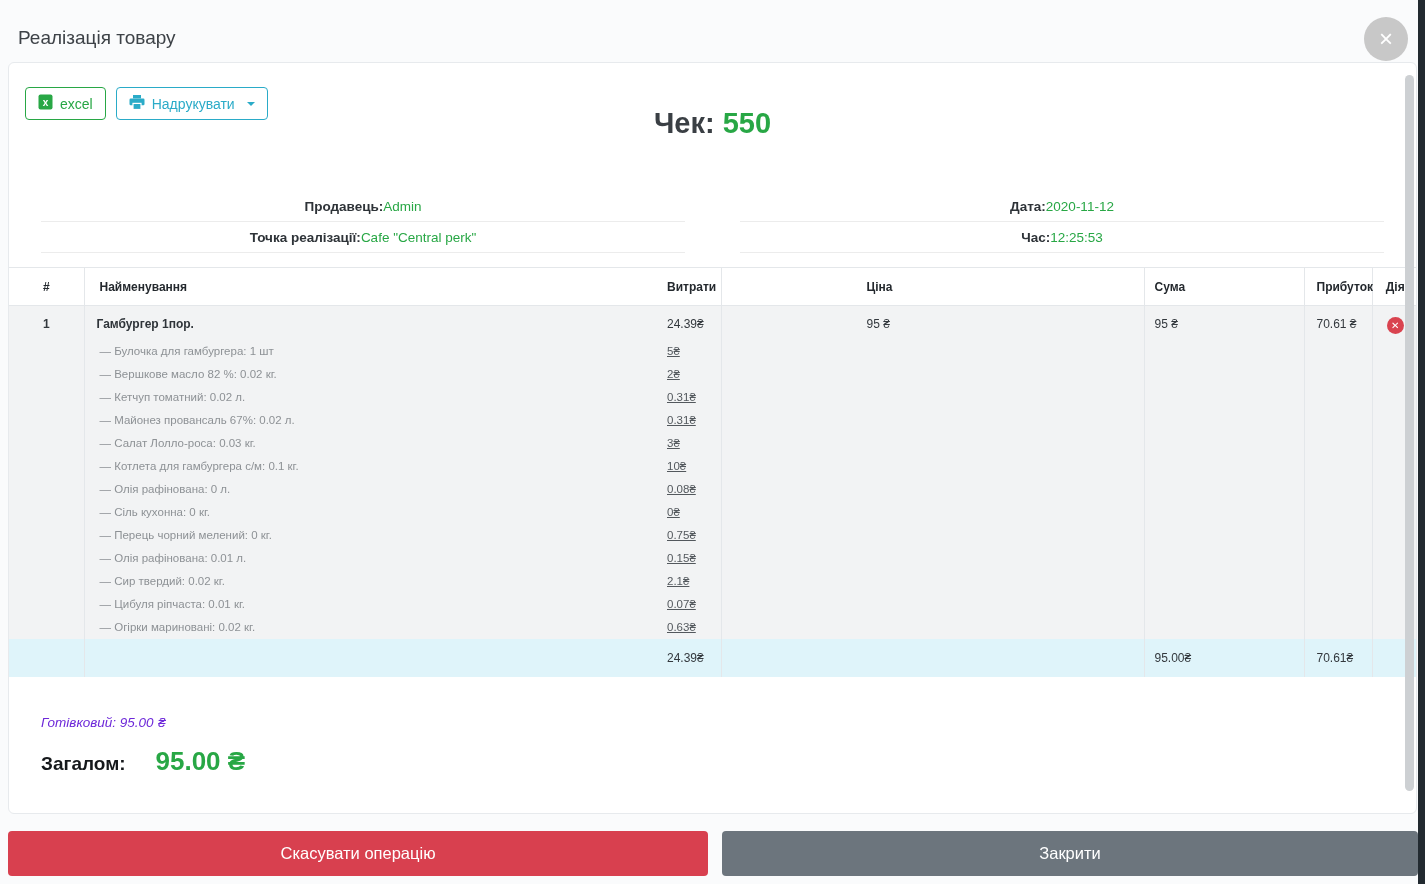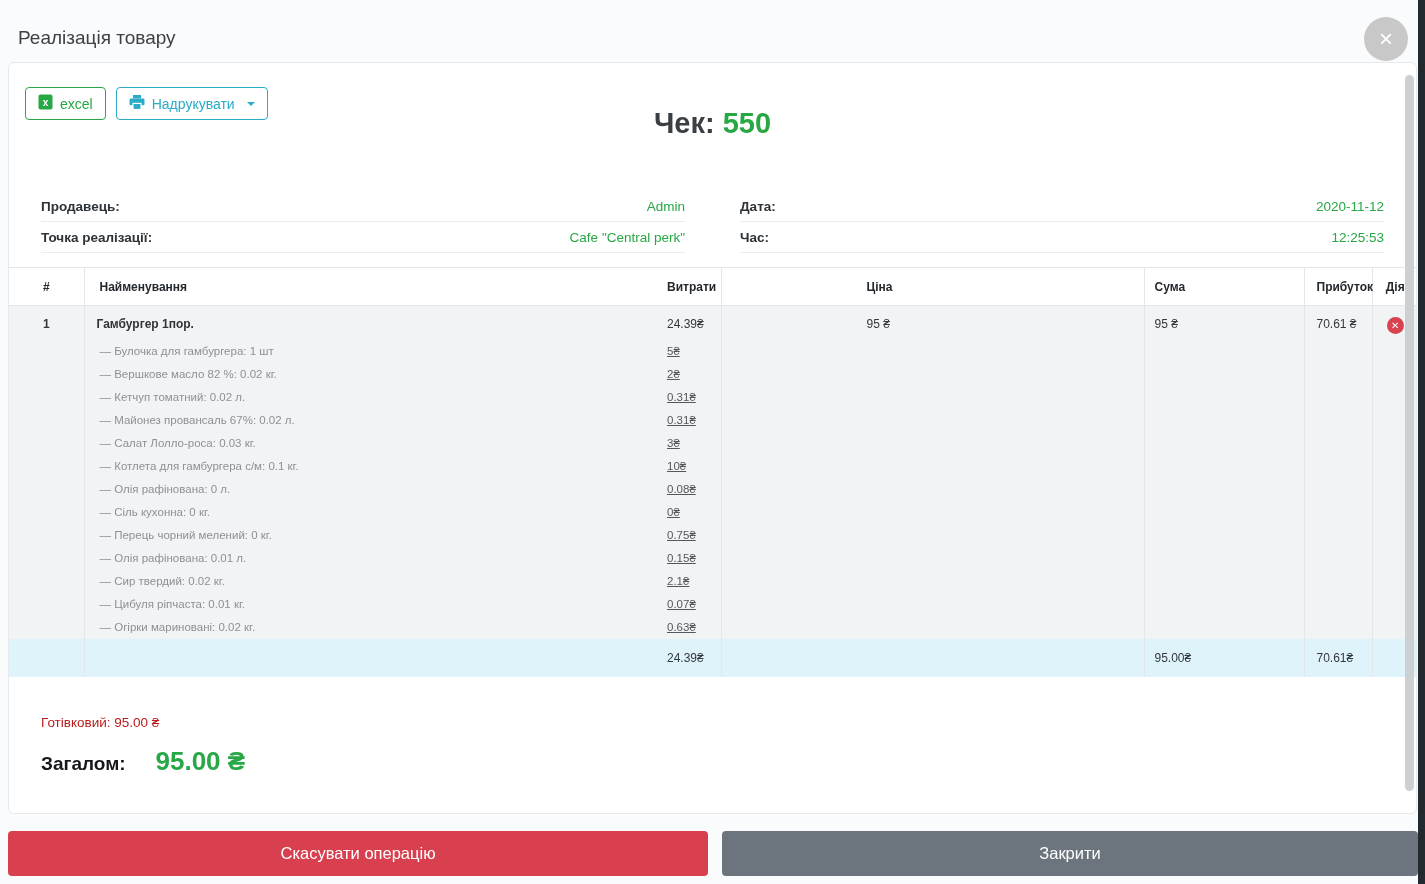--- a/index.html
+++ b/index.html
@@ -40,21 +40,21 @@
   }
   .btn-excel{border:1px solid var(--green);color:var(--green);}
   .btn-print{border:1px solid var(--teal);color:var(--teal);}
   .caret{width:0;height:0;border-left:4px solid transparent;border-right:4px solid transparent;border-top:4px solid currentColor;margin-left:5px;}
   .check-heading{text-align:center;padding-top:44px;font-size:29px;font-weight:bold;color:#3a3f44;}
   .check-heading .check-num{color:var(--green);}
 
   
   .info{display:flex;gap:55px;margin:48px 32px 0;}
   .info-table{flex:1;font-size:13.5px;}
-  .info-row{display:flex;justify-content:space-between;align-items:center;height:31px;border-bottom:1px solid #ececec;}
+  .info-row{display:flex;justify-content:center;align-items:center;height:31px;border-bottom:1px solid #ececec;}
   .info-label{font-weight:bold;color:#2e3338;}
   .info-value{color:var(--green);}
 
   
   table.sale{width:100%;border-collapse:collapse;table-layout:fixed;margin-top:14px;font-size:12px;}
   col.c-num{width:75px;} col.c-name{width:578px;} col.c-cost{width:59px;}
   col.c-price{width:423px;} col.c-sum{width:160px;} col.c-profit{width:68px;} col.c-action{width:46px;}
   .sale th{
     height:38px;font-weight:600;font-size:12px;color:#24292e;text-align:left;
     border-top:1px solid #e4e7ea;border-bottom:1px solid #e4e7ea;padding:0;
@@ -78,21 +78,21 @@
   td.ing-cost span{color:#53585d;font-size:11.5px;text-decoration:underline;cursor:pointer;}
   td.v-action{vertical-align:middle;text-align:center;}
   .delete-icon{
     display:inline-block;width:17px;height:17px;border-radius:50%;background:#d9434f;color:#fff;
     font-size:10px;line-height:17px;text-align:center;font-weight:bold;cursor:pointer;
   }
   tr.total-row{height:38px;background:var(--total_row_bg);}
   tr.total-row td{background:var(--total_row_bg);color:#33383d;}
 
   
-  .payment-line{margin:38px 0 0 32px;font-size:13.5px;color:#b91c1c;}
+  .payment-line{margin:38px 0 0 32px;font-size:13.5px;color:#6d28d9;font-style:italic;}
   .grand-total{margin:16px 0 0 32px;display:flex;align-items:baseline;gap:30px;}
   .grand-total .gt-label{font-size:19px;font-weight:800;color:#15181b;}
   .grand-total .gt-value{font-size:26px;font-weight:bold;color:var(--green);}
 
   
   .btn-footer{
     position:absolute;top:831px;height:45px;border:none;border-radius:4px;color:#fff;
     font-size:16.5px;cursor:pointer;font-family:inherit;
   }
   .btn-cancel{left:8px;width:700px;background:var(--red);}

